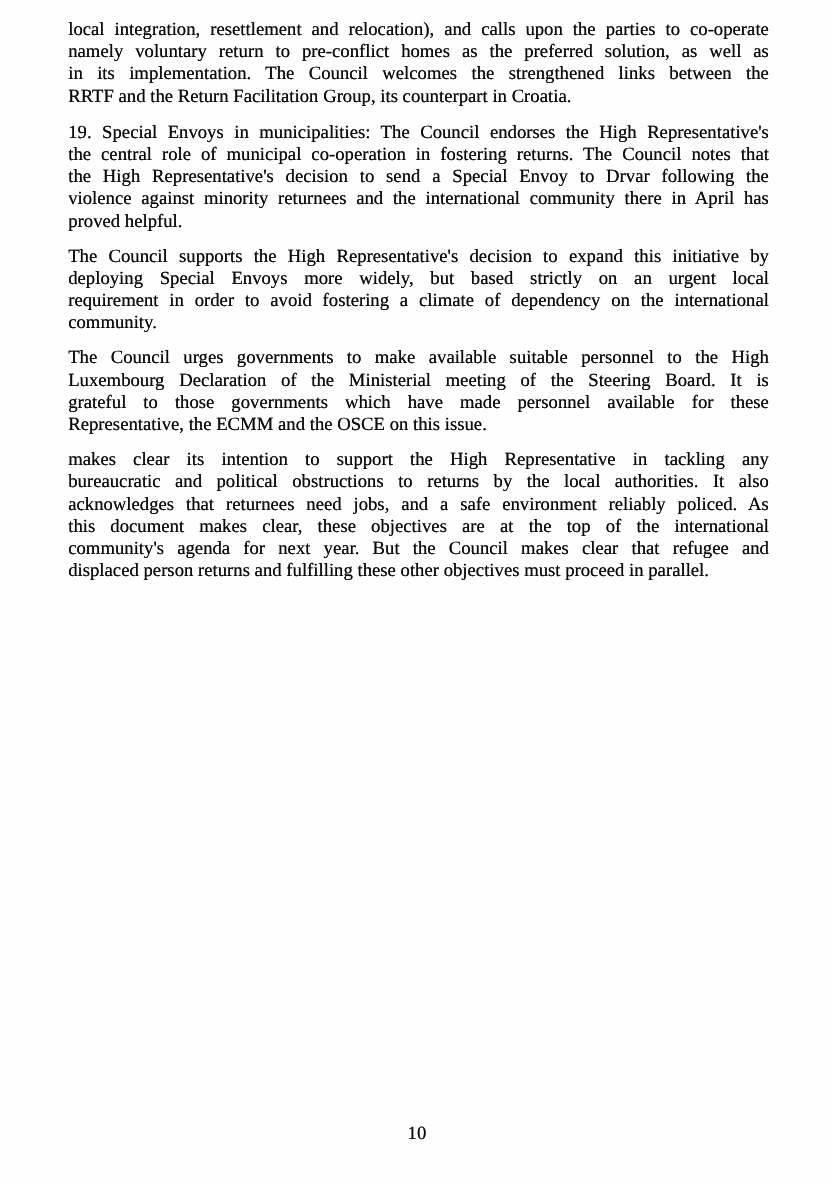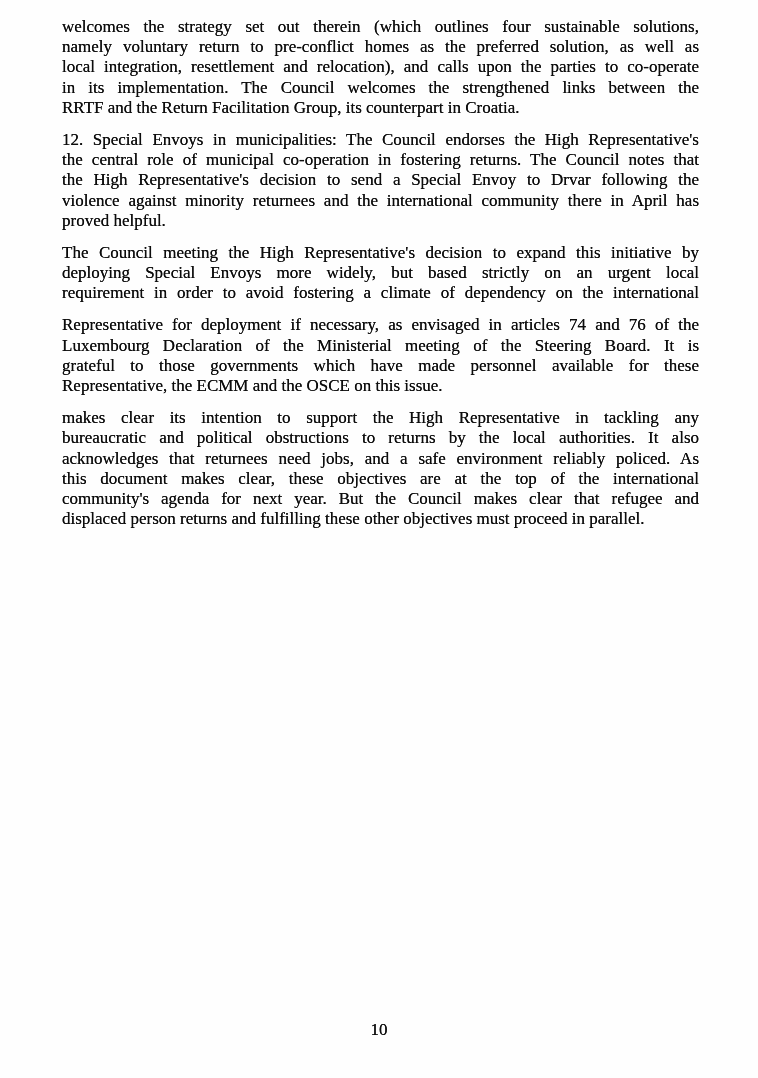--- a/index.html
+++ b/index.html
@@ -50,40 +50,40 @@
     line-height: 20px;
     text-shadow: 0 0 0.45px rgba(0,0,0,0.85);
   }
 </style>
 </head>
 <body>
 
 <div class="page">
   <div class="text-block" id="text-block">
       <div class="para">
-        <div class="line">welcomes the strategy set out therein (which outlines four sustainable solutions,</div>
+        <div class="line">local integration, resettlement and relocation), and calls upon the parties to co-operate</div>
         <div class="line">namely voluntary return to pre-conflict homes as the preferred solution, as well as</div>
-        <div class="line">local integration, resettlement and relocation), and calls upon the parties to co-operate</div>
         <div class="line">in its implementation. The Council welcomes the strengthened links between the</div>
         <div class="line last">RRTF and the Return Facilitation Group, its counterpart in Croatia.</div>
       </div>
       <div class="para">
-        <div class="line">12. Special Envoys in municipalities: The Council endorses the High Representative's</div>
+        <div class="line">19. Special Envoys in municipalities: The Council endorses the High Representative's</div>
         <div class="line">the central role of municipal co-operation in fostering returns. The Council notes that</div>
         <div class="line">the High Representative's decision to send a Special Envoy to Drvar following the</div>
         <div class="line">violence against minority returnees and the international community there in April has</div>
         <div class="line last">proved helpful.</div>
       </div>
       <div class="para">
-        <div class="line">The Council meeting the High Representative's decision to expand this initiative by</div>
+        <div class="line">The Council supports the High Representative's decision to expand this initiative by</div>
         <div class="line">deploying Special Envoys more widely, but based strictly on an urgent local</div>
         <div class="line">requirement in order to avoid fostering a climate of dependency on the international</div>
+        <div class="line last">community.</div>
       </div>
       <div class="para">
-        <div class="line">Representative for deployment if necessary, as envisaged in articles 74 and 76 of the</div>
+        <div class="line">The Council urges governments to make available suitable personnel to the High</div>
         <div class="line">Luxembourg Declaration of the Ministerial meeting of the Steering Board. It is</div>
         <div class="line">grateful to those governments which have made personnel available for these</div>
         <div class="line last">Representative, the ECMM and the OSCE on this issue.</div>
       </div>
       <div class="para">
         <div class="line">makes clear its intention to support the High Representative in tackling any</div>
         <div class="line">bureaucratic and political obstructions to returns by the local authorities. It also</div>
         <div class="line">acknowledges that returnees need jobs, and a safe environment reliably policed. As</div>
         <div class="line">this document makes clear, these objectives are at the top of the international</div>
         <div class="line">community's agenda for next year. But the Council makes clear that refugee and</div>

